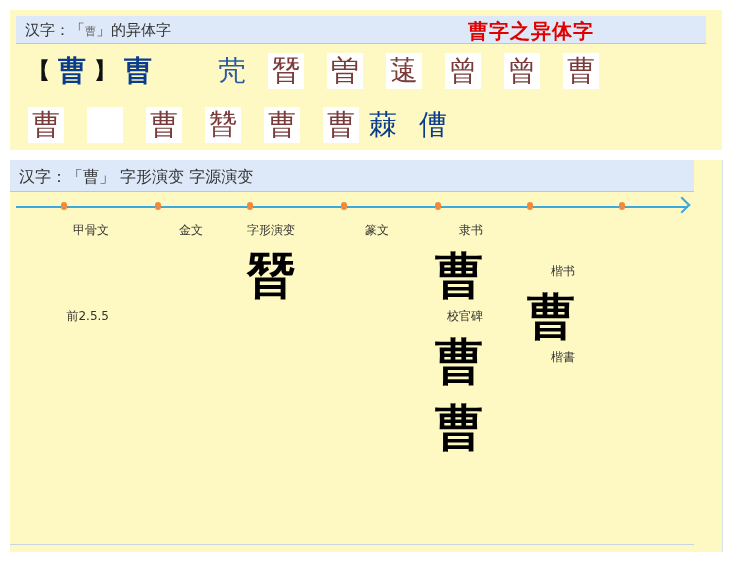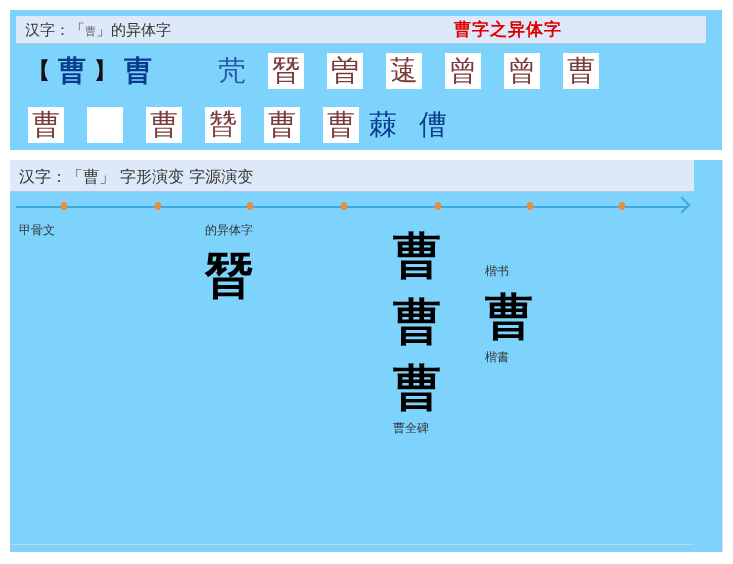--- a/index.html
+++ b/index.html
@@ -1,39 +1,39 @@
 <!DOCTYPE html>
 <html><head>
 <meta charset="utf-8">
 <style>
   html,body{margin:0;padding:0;}
   body{width:733px;height:564px;background:#ffffff;position:relative;overflow:hidden;
        font-family:"DejaVu Sans","Liberation Sans",sans-serif;}
-  .panel{position:absolute;background:#7dd3fc;}
+  .panel{position:absolute;background:#fef9c3;}
   #p1{left:10px;top:10px;width:712px;height:140px;}
   #p2{left:10px;top:160px;width:712px;height:392px;border-right:1px solid #d6e2ee;}
   .hdr{position:absolute;left:6px;top:6px;height:28px;background:#dde9f8;border-bottom:1px solid #b6c8de;
        font-size:15px;color:#333;line-height:28px;padding-left:9px;box-sizing:border-box;}
   #p1 .hdr{width:690px;}
   #p2 .hdr{left:0;top:0;width:684px;height:32px;line-height:34px;font-size:16px;}
   .hdr .small{font-size:11px;color:#666;}
-  .banner{position:absolute;left:444px;top:8px;font-family:"DejaVu Serif","Liberation Serif",serif;
-          font-size:17px;font-weight:bold;color:#e00000;letter-spacing:1px;white-space:nowrap;}
+  .banner{position:absolute;left:458px;top:8px;font-family:"DejaVu Serif","Liberation Serif",serif;
+          font-size:20px;font-weight:bold;color:#e00000;letter-spacing:1px;white-space:nowrap;}
   .vrow{position:absolute;left:18px;display:flex;align-items:center;}
   .vrow span{display:inline-block;}
   .blue{color:#0a3c8e;font-size:28px;margin-right:22px;font-family:"DejaVu Sans",sans-serif;}
   .blue.bold{font-weight:bold;}
   .blue.light{color:#2a5aa6;font-weight:normal;}
   .brk{font-size:22px;font-weight:bold;color:#111;margin-right:8px;}
   .img{background:#ffffff;color:#7a3b3b;font-family:"DejaVu Serif","Liberation Serif",serif;
        font-size:28px;width:36px;height:36px;line-height:36px;text-align:center;margin-right:23px;}
   .timeline{position:absolute;left:6px;top:46px;width:672px;height:2px;background:#3aa9dd;}
   .arrow{position:absolute;left:666px;top:39px;width:10px;height:10px;border-top:2px solid #3aa9dd;border-right:2px solid #3aa9dd;transform:rotate(45deg);}
   .dot{position:absolute;top:42px;width:6px;height:8px;background:#f28a3a;border-radius:3px;}
-  .col{position:absolute;top:60px;width:90px;text-align:left;}
+  .col{position:absolute;top:60px;width:90px;text-align:right;}
   .era{font-size:12px;color:#333;height:20px;line-height:20px;}
   .glyph{font-family:"DejaVu Serif","Liberation Serif",serif;font-size:48px;font-weight:bold;color:#000;height:62px;line-height:62px;margin-top:4px;}
   .src{font-size:12px;color:#333;height:20px;line-height:20px;}
   .bottomline{position:absolute;left:0;top:384px;width:684px;height:1px;background:#c8d4e0;}
 </style>
 </head>
 <body>
 
 <div class="panel" id="p1">
   <div class="hdr">
@@ -78,36 +78,40 @@
   <div class="dot" style="left:145px;"></div>
   <div class="dot" style="left:237px;"></div>
   <div class="dot" style="left:331px;"></div>
   <div class="dot" style="left:425px;"></div>
   <div class="dot" style="left:517px;"></div>
   <div class="dot" style="left:609px;"></div>
 
   <div class="col" style="left:9px;">
     <div class="era">甲骨文</div>
     <div class="glyph">𣍘</div>
+    <div class="src">前2.5.5</div>
   </div>
   <div class="col" style="left:103px;">
+    <div class="era">金文</div>
     <div class="glyph">𣍘</div>
   </div>
   <div class="col" style="left:195px;">
-    <div class="era">的异体字</div>
+    <div class="era">字形演变</div>
     <div class="glyph">朁</div>
   </div>
   <div class="col" style="left:289px;">
+    <div class="era">篆文</div>
     <div class="glyph">𣍘</div>
   </div>
   <div class="col" style="left:383px;">
+    <div class="era">隶书</div>
+    <div class="glyph">曹</div>
+    <div class="src">校官碑</div>
     <div class="glyph">曹</div>
     <div class="glyph">曹</div>
-    <div class="glyph">曹</div>
-    <div class="src">曹全碑</div>
   </div>
   <div class="col" style="left:475px;margin-top:41px;">
     <div class="era">楷书</div>
     <div class="glyph">曹</div>
     <div class="src">楷書</div>
   </div>
 
   <div class="bottomline"></div>
 </div>
 

